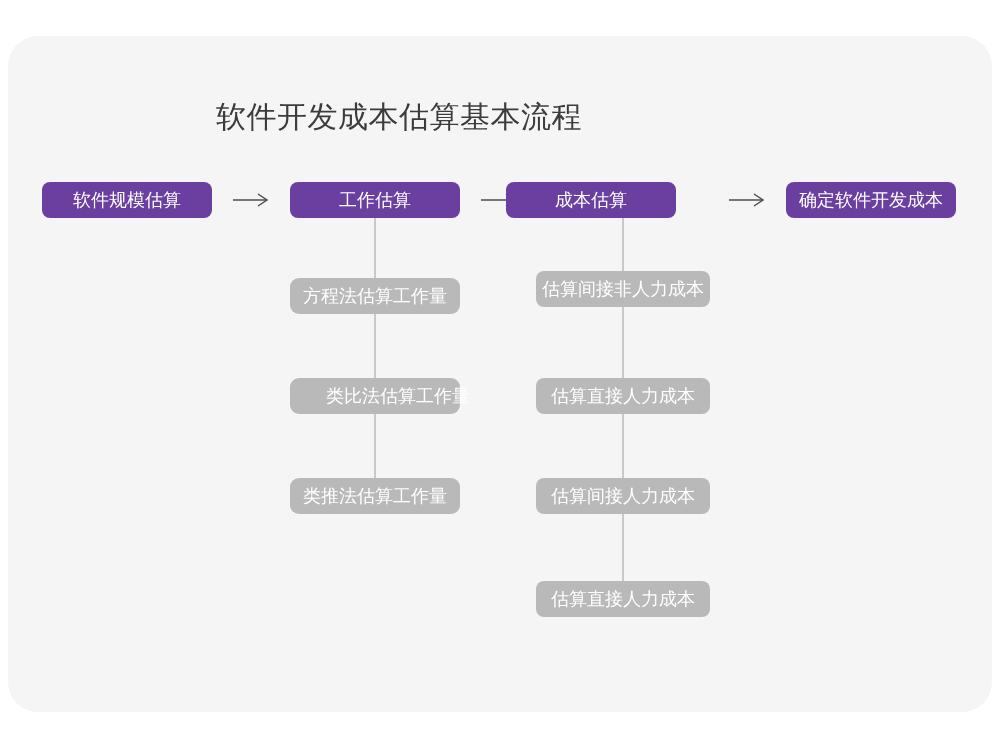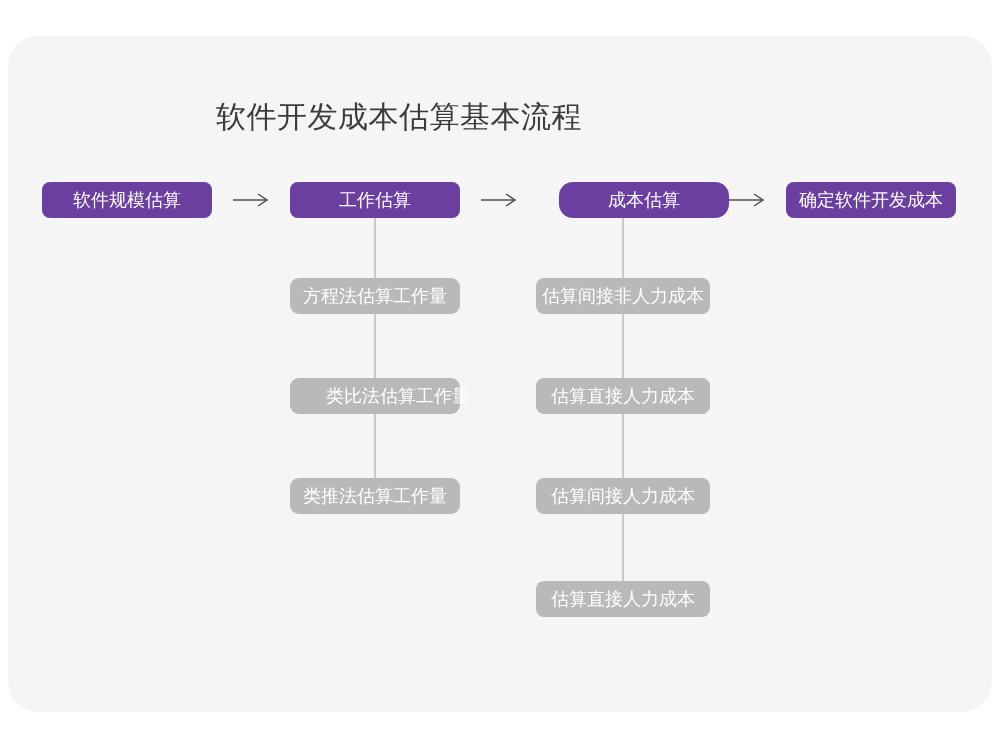--- a/index.html
+++ b/index.html
@@ -88,21 +88,21 @@
 
 <div class="node purple" style="left:290px;">
   <span>工作估算</span>
 </div>
 
 <svg class="arrow" style="left:479px;" viewBox="0 0 40 16">
   <line x1="2" y1="8" x2="35" y2="8" stroke="#4d4d4d" stroke-width="1.5"></line>
   <polyline points="27,2 36,8 27,14" fill="none" stroke="#4d4d4d" stroke-width="1.5"></polyline>
 </svg>
 
-<div class="node purple" style="left:559px;border-radius:14px;">
+<div class="node purple" style="left:506px;">
   <span>成本估算</span>
 </div>
 
 <svg class="arrow" style="left:727px;" viewBox="0 0 40 16">
   <line x1="2" y1="8" x2="35" y2="8" stroke="#4d4d4d" stroke-width="1.5"></line>
   <polyline points="27,2 36,8 27,14" fill="none" stroke="#4d4d4d" stroke-width="1.5"></polyline>
 </svg>
 
 <div class="node purple" style="left:786px;">
   <span>确定软件开发成本</span>
@@ -114,21 +114,21 @@
   </div>
   <div class="node gray" style="top:378px;padding-left:46px;">
     <span>类比法估算工作量</span>
   </div>
   <div class="node gray" style="top:478px;justify-content:center;">
     <span>类推法估算工作量</span>
   </div>
 </div>
 
 <div class="col-cost">
-  <div class="node gray" style="top:278px;font-family:Liberation Serif, serif;">
+  <div class="node gray" style="top:271px;font-family:Liberation Serif, serif;">
     <span>估算间接非人力成本</span>
   </div>
   <div class="node gray" style="top:378px;">
     <span>估算直接人力成本</span>
   </div>
   <div class="node gray" style="top:478px;">
     <span>估算间接人力成本</span>
   </div>
   <div class="node gray" style="top:581px;">
     <span>估算直接人力成本</span>

